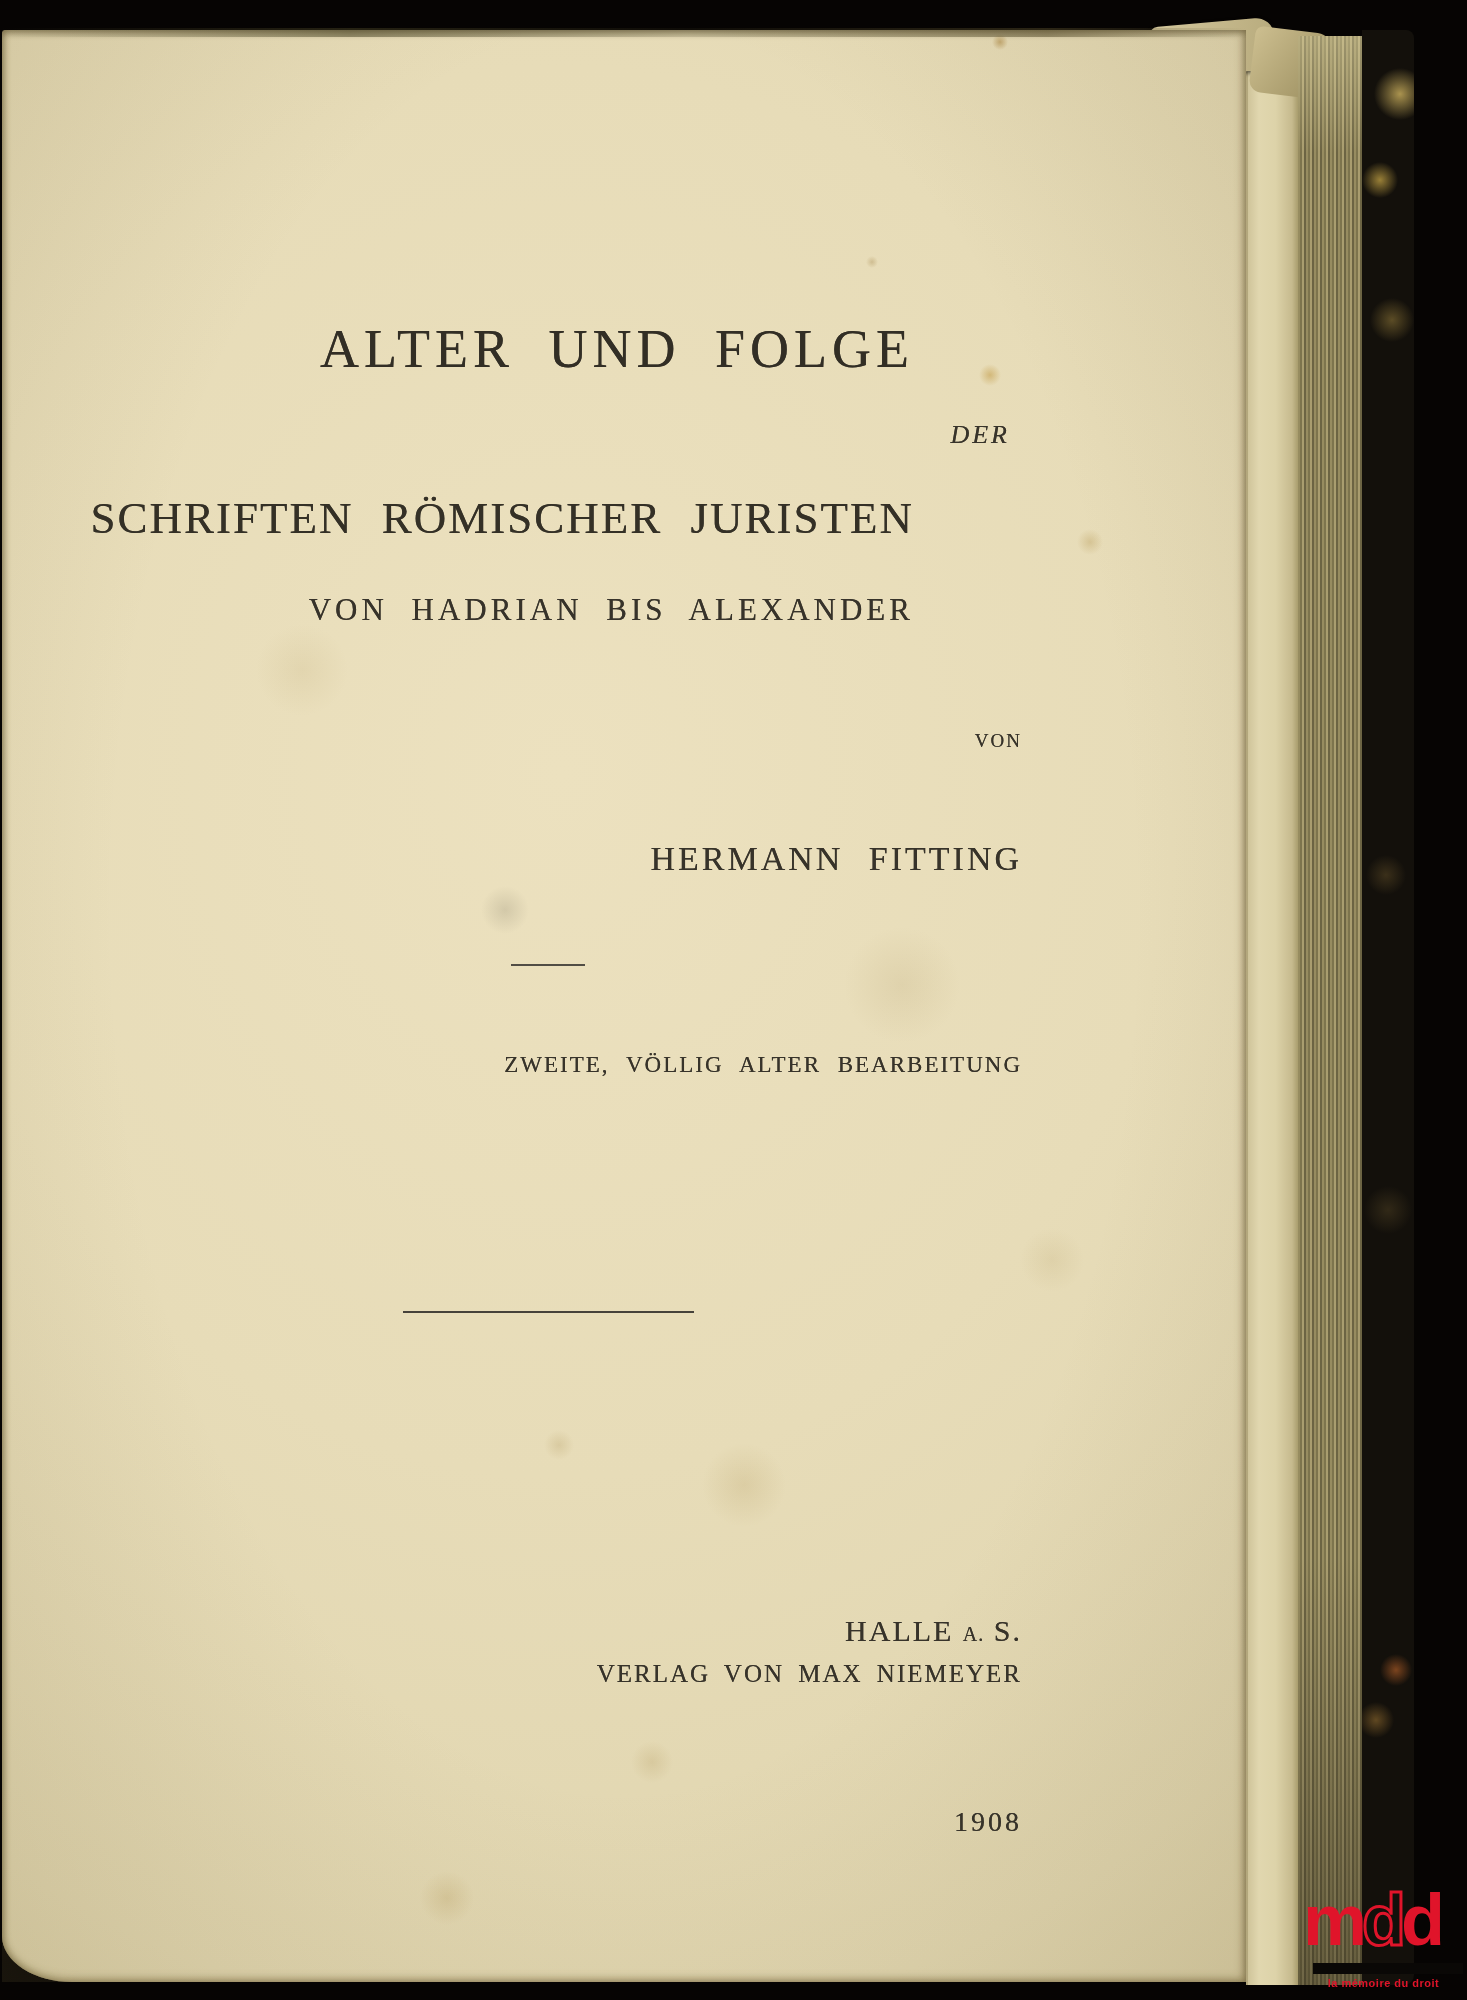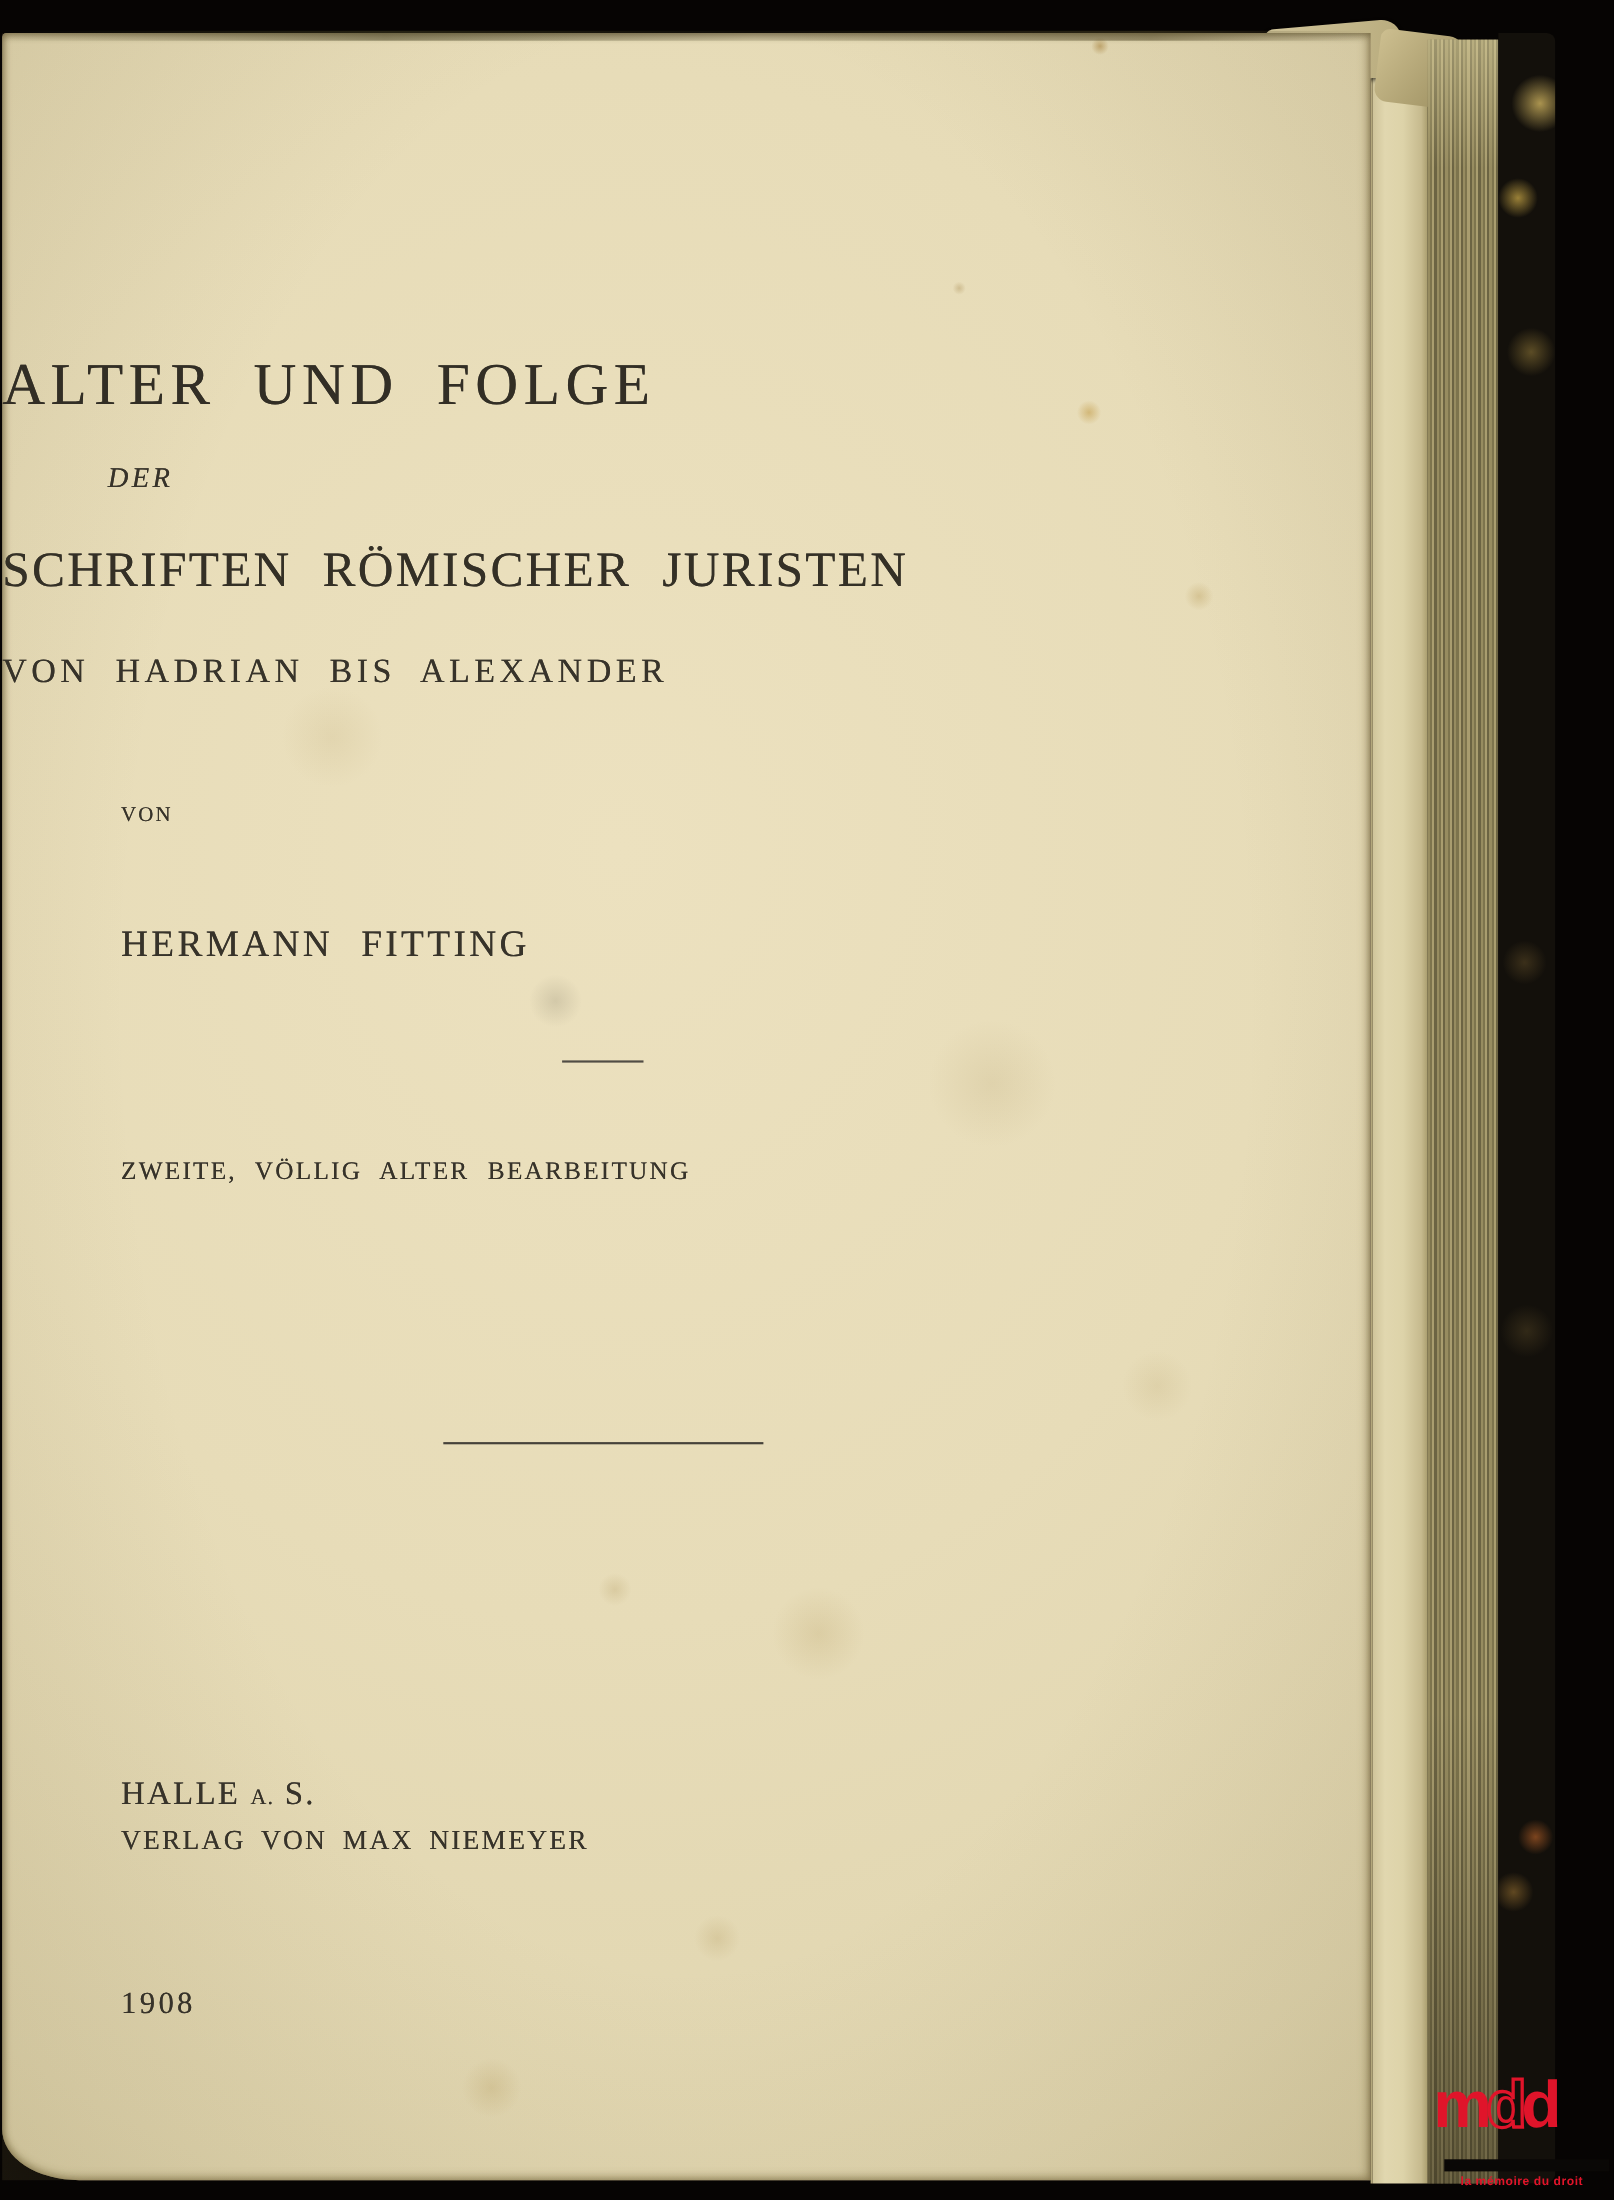--- a/index.html
+++ b/index.html
@@ -70,40 +70,40 @@
     background:linear-gradient(100deg,#d3c79c,#b7aa7c);
     transform:rotate(-5deg);border-radius:10px 18px 6px 14px;
     box-shadow:0 2px 4px rgba(0,0,0,.6);
   }
   .corner-flap-b{
     position:absolute;left:1252px;top:30px;width:78px;height:66px;
     background:linear-gradient(120deg,#cdbf90,#9a8d5e);
     transform:rotate(7deg);border-radius:8px 16px 10px 12px;
   }
   
-  .tp{position:absolute;text-align:left;white-space:nowrap;color:#37332a;
-      text-shadow:0 0 .6px rgba(55,51,42,.85);}
+  .tp{position:absolute;text-align:right;white-space:nowrap;color:#37332a;
+      text-shadow:0 0 .6px rgba(55,51,42,.85);margin-left:36px;}
   .t-title   {left:0;  width:876px;top:288px;font-size:54px;letter-spacing:5px;word-spacing:16px;color:#322e25;}
   .t-article {left:96px;width:876px;top:390px;font-size:26px;letter-spacing:3px;font-style:italic;}
   .t-line2   {left:0;  width:876px;top:462px;font-size:45px;letter-spacing:2px;word-spacing:15px;color:#343026;}
   .t-line3   {left:0;  width:876px;top:562px;font-size:31px;letter-spacing:4px;word-spacing:12px;}
   .t-von     {left:108px;width:876px;top:700px;font-size:19px;letter-spacing:2px;}
   .t-author  {left:108px;width:876px;top:810px;font-size:34px;letter-spacing:3px;word-spacing:14px;}
   .t-edition {left:108px;width:876px;top:1022px;font-size:23px;letter-spacing:2px;word-spacing:9px;}
   .t-city    {left:108px;width:876px;top:1584px;font-size:30px;letter-spacing:2px;}
   .t-city .small{font-size:20px;letter-spacing:1px;}
   .t-pub     {left:108px;width:876px;top:1630px;font-size:25px;letter-spacing:2px;word-spacing:6px;}
   .t-year    {left:108px;width:876px;top:1776px;font-size:28px;letter-spacing:3px;}
   .rule{position:absolute;background:#514d45;height:2px;}
   .rule-short{left:509px;top:934px;width:74px;}
   .rule-long {left:401px;top:1281px;width:291px;background:#46423a;}
   
   .wm-logo{
     position:absolute;left:1303px;top:1884px;z-index:6;line-height:1;
-    font-family:"Liberation Sans",sans-serif;font-weight:bold;font-size:60px;
+    font-family:"Liberation Sans",sans-serif;font-weight:bold;font-size:72px;
     letter-spacing:-5px;color:#e0142a;
   }
   .wm-logo .outline{color:transparent;-webkit-text-stroke:3px #e0142a;}
   .wm-bar{position:absolute;left:1313px;top:1963px;width:150px;height:11px;background:#0a0806;z-index:6;}
   .wm-tagline{
     position:absolute;left:1300px;top:1977px;width:167px;z-index:6;text-align:center;
     font-family:"Liberation Sans",sans-serif;font-weight:bold;font-size:11px;
     letter-spacing:.5px;color:#e0142a;white-space:nowrap;
   }
 </style>

